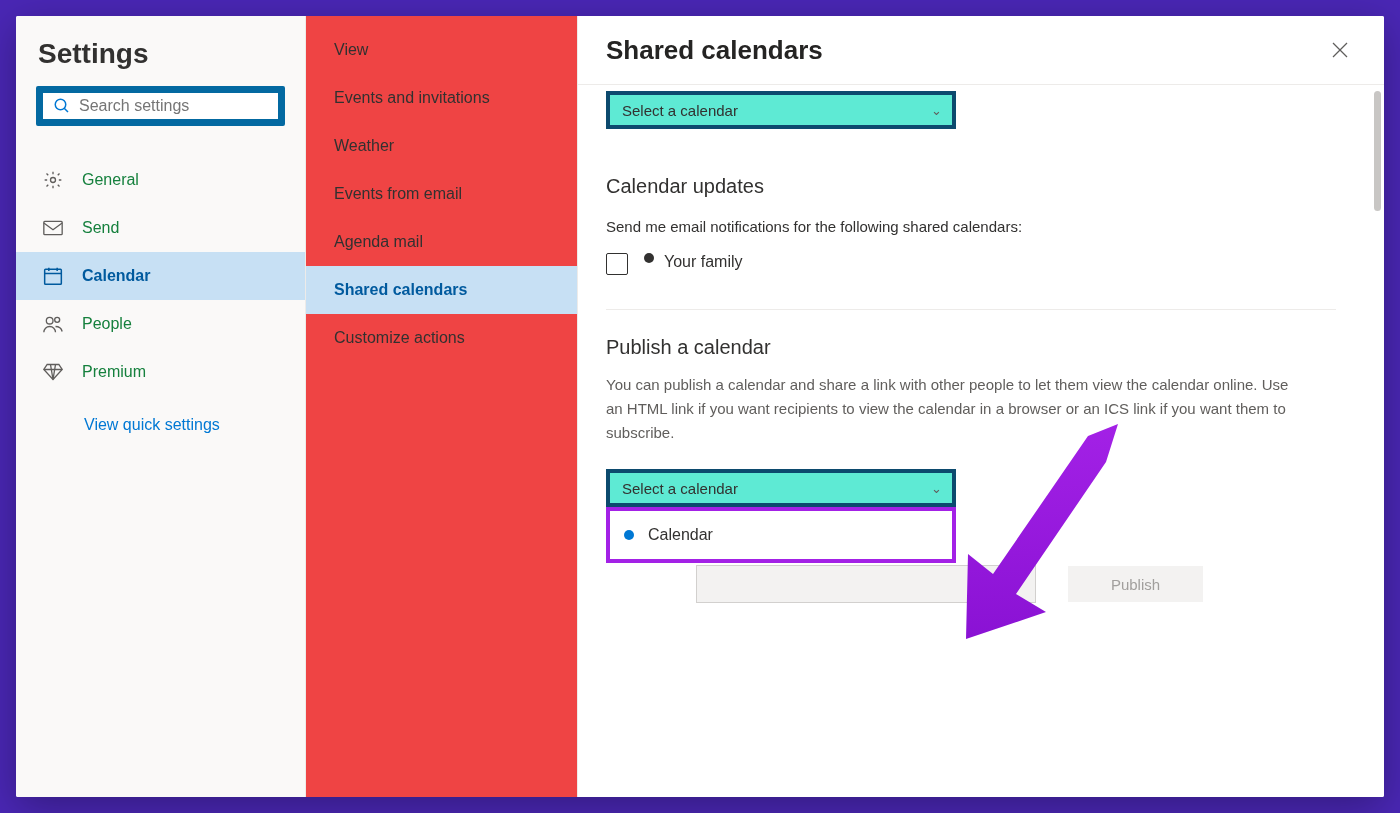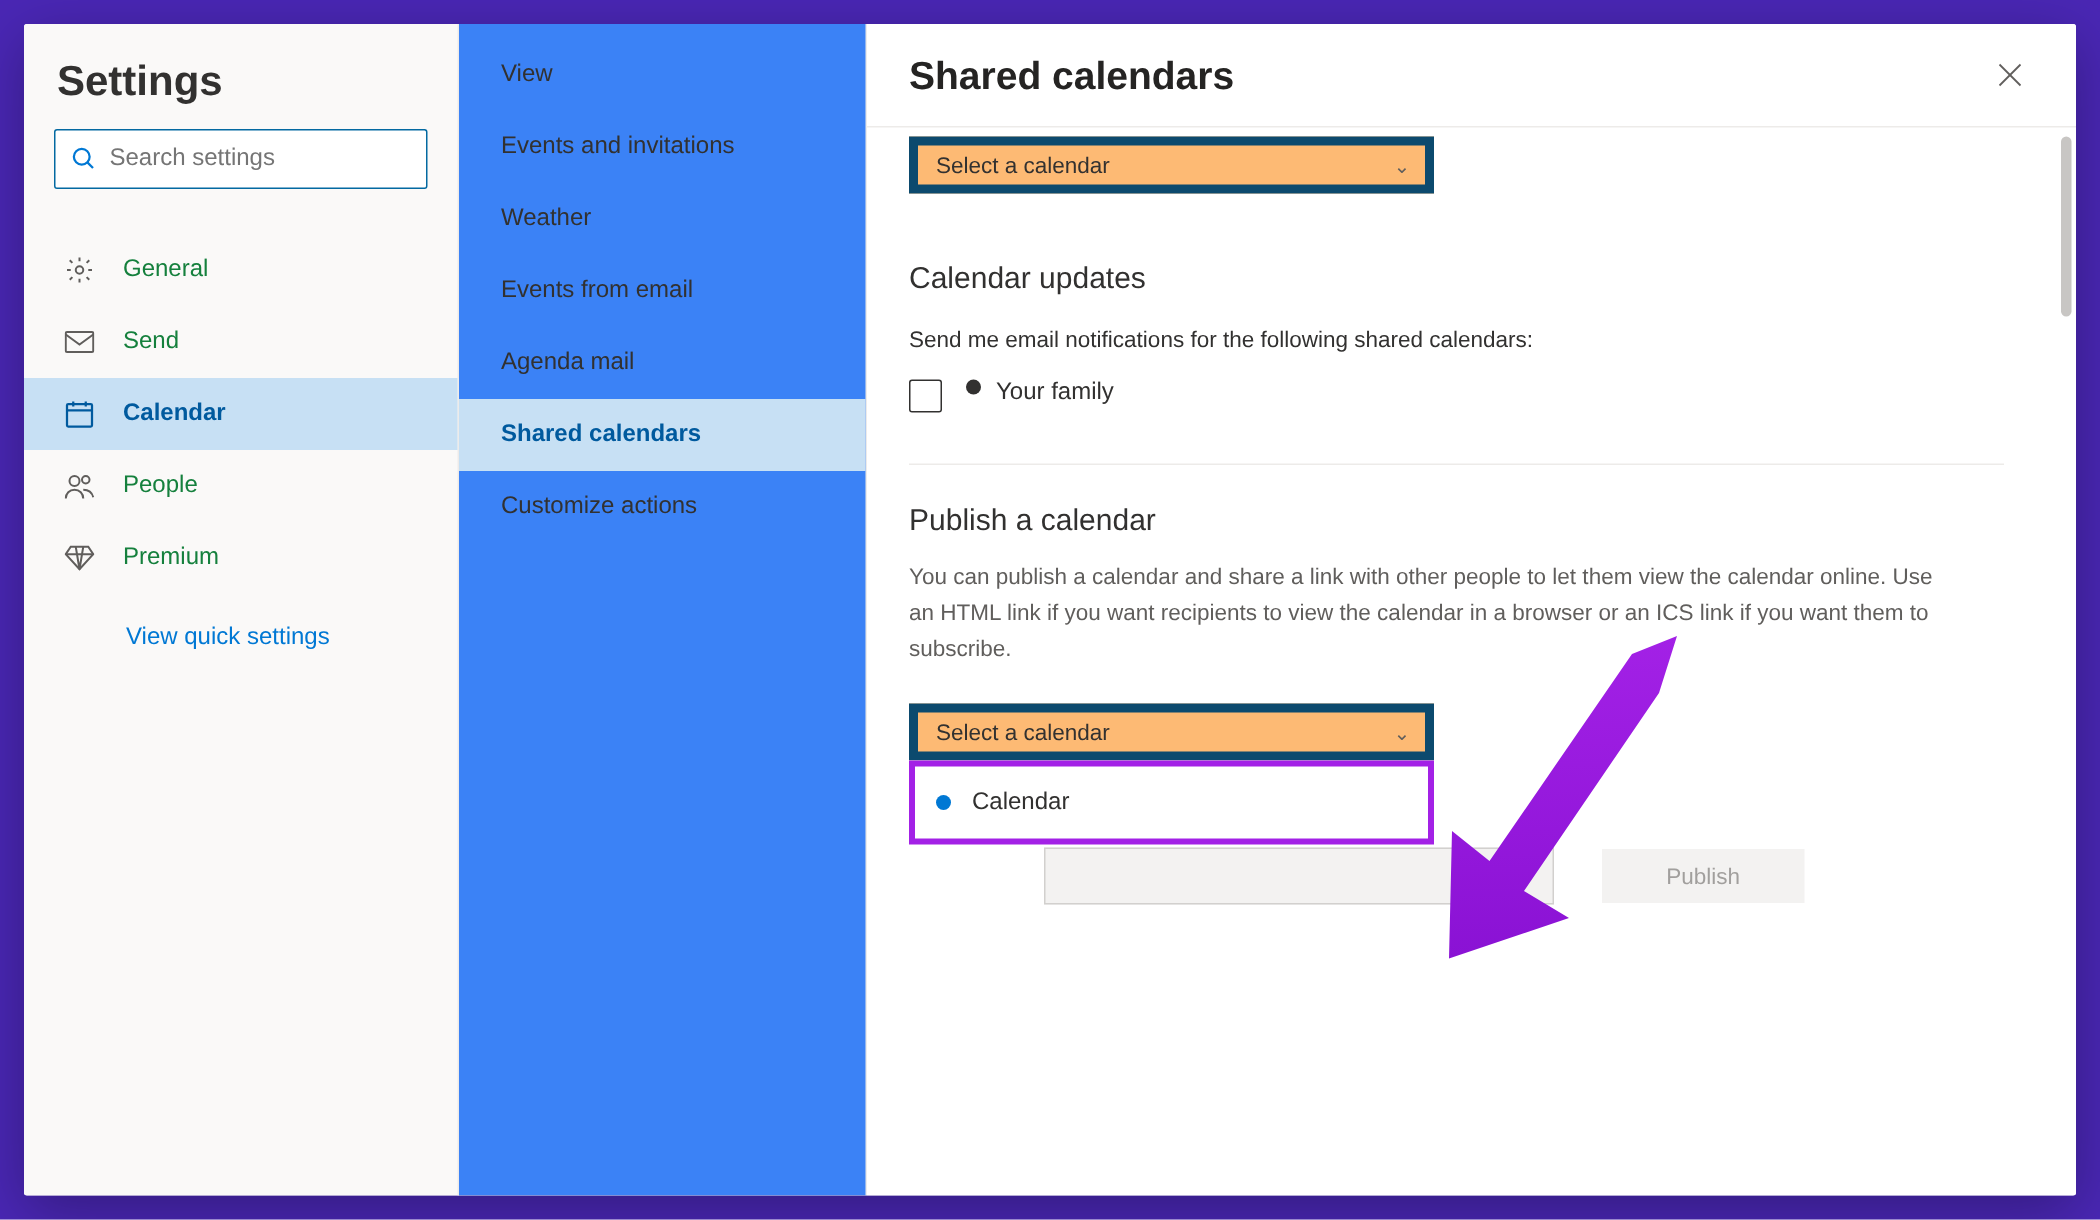--- a/index.html
+++ b/index.html
@@ -7,56 +7,56 @@
   .window {
     position: absolute; top: 16px; left: 16px; right: 16px; bottom: 16px;
     background: #fff; display: flex; border-radius: 2px; overflow: hidden;
     box-shadow: 0 10px 40px rgba(0,0,0,0.3);
   }
   
   .col1 { width: 290px; background: #faf9f8; border-right: 1px solid #edebe9; display:flex; flex-direction:column; }
   .col1-title { font-size: 28px; font-weight: 600; color: #323130; padding: 22px 22px 16px 22px; }
   .search-wrap { padding: 0 20px 12px 20px; }
   .search-box {
-    display:flex; align-items:center; height: 40px; border:1px solid #0369a1;
+    display:flex; align-items:center; height: 40px; border:7px solid #0369a1;
     background:#fff; border-radius:2px; padding:0 10px;
   }
   .search-box svg { flex:0 0 auto; }
   .search-box input {
     border:none; outline:none; font-size:16px; color:#605e5c; margin-left:8px; width:100%;
     background:transparent;
   }
   .nav { padding-top: 18px; }
   .nav-item {
     display:flex; align-items:center; height:48px; padding:0 0 0 26px;
     font-size:16px; color:#15803d; cursor:pointer;
   }
   .nav-item .icon { width:22px; height:22px; margin-right:18px; display:flex; align-items:center; justify-content:center; }
   .nav-item.active { background:#c7e0f4; color:#005a9e; font-weight:600; }
   .quick-link { color:#0078d4; font-size:16px; padding: 20px 0 0 68px; cursor:pointer; }
 
   
-  .col2 { width: 272px; border-right:1px solid #edebe9; background:#3b82f6; padding-top:10px; }
+  .col2 { width: 272px; border-right:1px solid #edebe9; background:#ef4444; padding-top:10px; }
   .sub-item { height:48px; display:flex; align-items:center; padding-left:28px; font-size:16px; color:#323130; cursor:pointer; }
   .sub-item.active { background:#c7e0f4; color:#005a9e; font-weight:600; }
 
   
   .col3 { flex:1; display:flex; flex-direction:column; background:#fff; position:relative; }
   .col3-header {
     display:flex; align-items:center; justify-content:space-between;
     padding: 18px 28px 18px 28px; border-bottom:1px solid #edebe9;
   }
   .col3-title { font-size:26px; font-weight:600; color:#252423; }
   .close-btn { width:32px; height:32px; display:flex; align-items:center; justify-content:center; cursor:pointer; font-size:18px; color:#605e5c; }
   .content-scroll { flex:1; overflow:hidden; position:relative; }
   .content-inner { padding: 0 28px 28px 28px; }
   .scrollbar { position:absolute; right:3px; top:6px; width:7px; height:120px; background:#c8c6c4; border-radius:4px; }
 
   .dropdown {
-    width:350px; height:38px; border:6px solid #0c4a6e; background:#fdba74;
+    width:350px; height:38px; border:4px solid #0c4a6e; background:#5eead4;
     display:flex; align-items:center; justify-content:space-between;
     padding:0 10px 0 12px; font-size:15px; color:#323130; cursor:pointer;
   }
   .dropdown .chev { font-size:13px; color:#605e5c; }
 
   .section-h { font-size:20px; color:#323130; font-weight:400; margin-top:46px; }
   .section-p { font-size:15px; color:#605e5c; line-height:1.6; margin-top:14px; max-width:700px; }
   .section-label { font-size:15px; color:#323130; margin-top:20px; }
 
   .checkbox-row { display:flex; margin-top:18px; }

